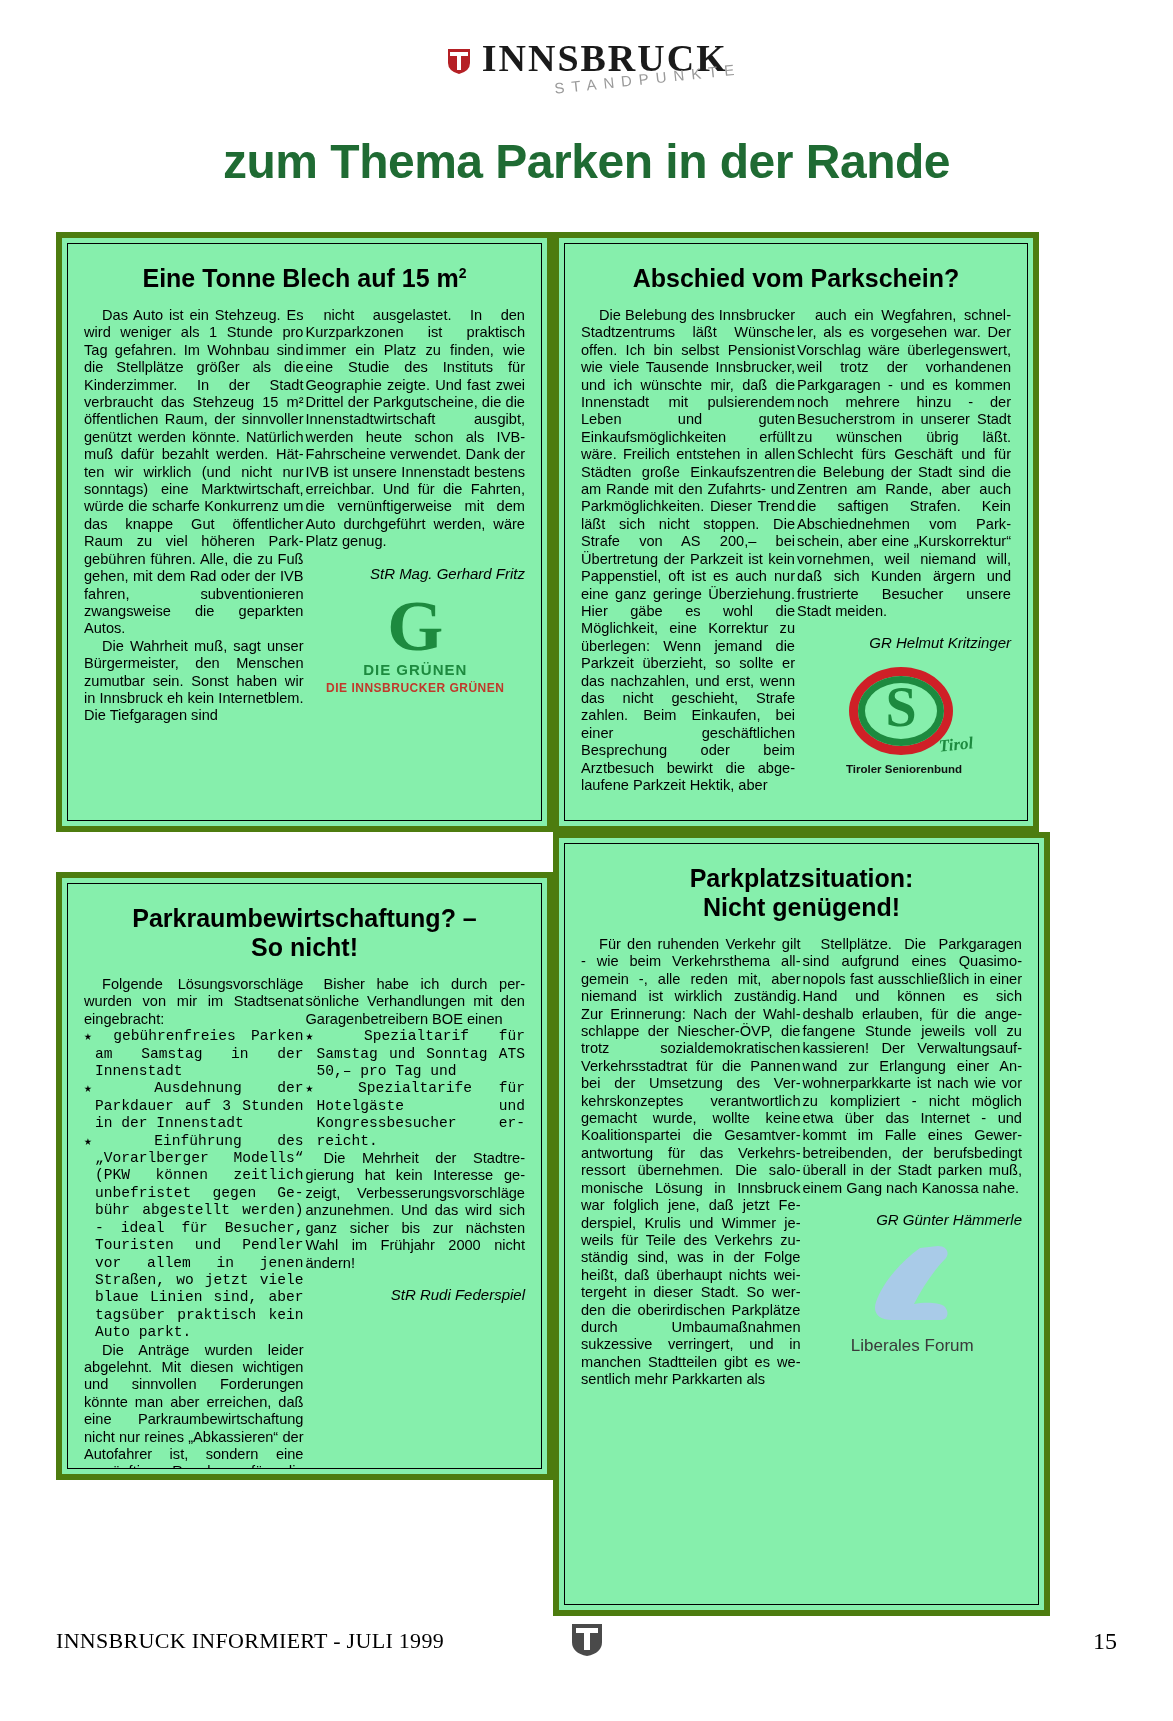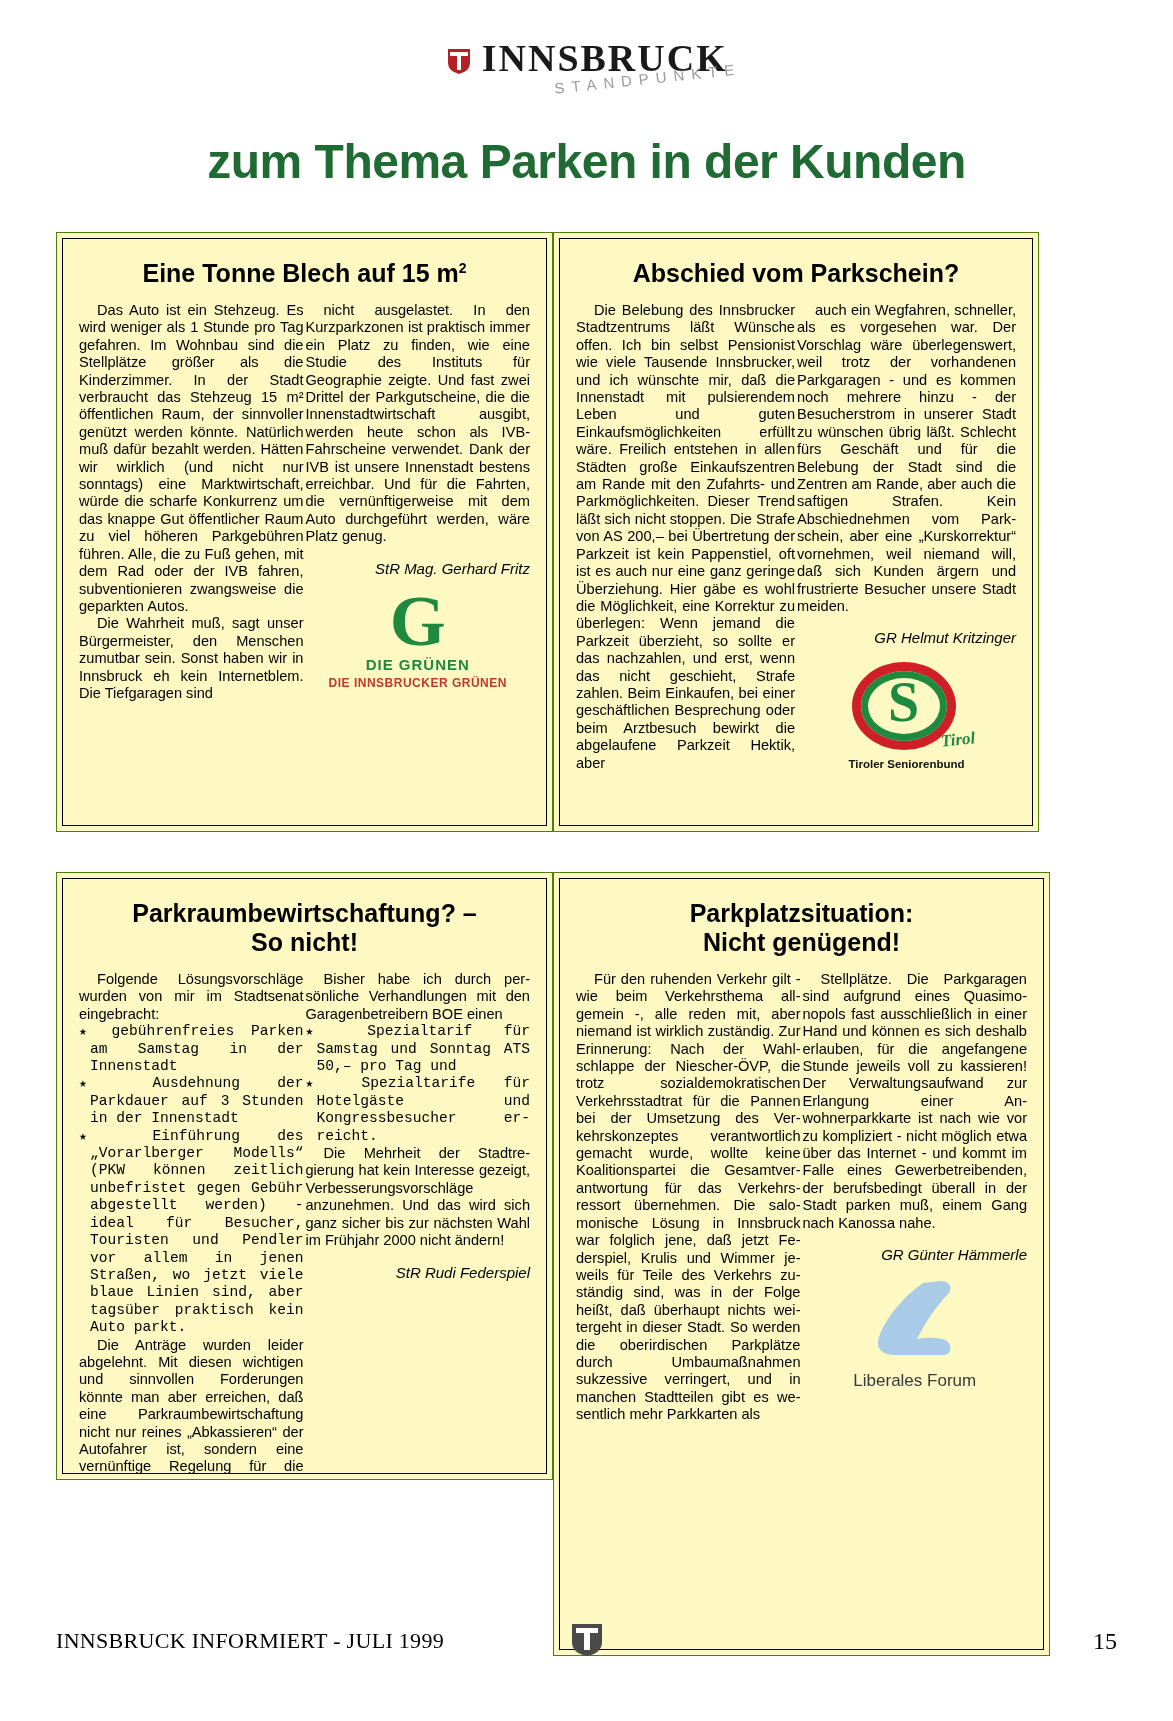--- a/index.html
+++ b/index.html
@@ -70,23 +70,23 @@
     font-family: "Liberation Sans", sans-serif;
     font-weight: bold;
     font-size: 48px;
     color: #1f6b33;
     letter-spacing: -0.5px;
   }
 
   
   .box {
     position: absolute;
-    border: 1px solid #4d7c0f;
+    border: 6px solid #4d7c0f;
     box-sizing: border-box;
-    background: #fef9c3;
+    background: #86efac;
   }
   .box-inner {
     position: absolute;
     left: 5px; top: 5px; right: 5px; bottom: 5px;
     border: 1px solid #000;
     box-sizing: border-box;
     padding: 14px 16px 10px 16px;
     overflow: hidden;
   }
   .box-title {
@@ -320,21 +320,21 @@
         <svg viewBox="0 0 28 28" width="28" height="28">
           <path d="M3 2 h22 v14 q0 8 -11 11 q-11 -3 -11 -11 z" fill="#b52025"></path>
           <path d="M5 5 h18 v4 h-7 v14 h-4 v-14 h-7 z" fill="#ffffff"></path>
         </svg>
       </span>
       <span class="masthead-title">INNSBRUCK</span>
       <span class="masthead-sub">STANDPUNKTE</span>
     </div>
   </div>
 
-  <div class="headline">zum Thema Parken in der Kunden</div>
+  <div class="headline">zum Thema Parken in der Rande</div>
 
   <div class="box" style="left:56px; top:232px; width:497px; height:600px;">
     <div class="box-inner">
       <div class="box-title">
         <span>Eine Tonne Blech auf 15 m</span><span class="sup">2</span>
       </div>
       <div class="cols">
         <div class="col">
           <p class="body">Das Auto ist ein Steh­zeug. Es wird weniger als 1 Stunde pro Tag gefah­ren. Im Wohnbau sind die Stellplätze größer als die Kinderzimmer. In der Stadt verbraucht das Stehzeug 15 m² öffentlichen Raum, der sinnvoller genützt wer­den könnte. Natürlich muß dafür bezahlt werden. Hät­ten wir wirklich (und nicht nur sonntags) eine Markt­wirtschaft, würde die scharfe Konkurrenz um das knappe Gut öffentlicher Raum zu viel höheren Park­gebühren führen. Alle, die zu Fuß gehen, mit dem Rad oder der IVB fahren, sub­ventionieren zwangsweise die geparkten Autos.</p>
           <p class="body">Die Wahrheit muß, sagt unser Bürgermeister, den Menschen zumutbar sein. Sonst haben wir in Inns­bruck eh kein Internet­blem. Die Tiefgaragen sind</p>
@@ -400,21 +400,21 @@
             <li><span class="star">★</span> <span>Spezialtarif für Samstag und Sonntag ATS 50,– pro Tag und</span></li>
             <li><span class="star">★</span> <span>Spezialtarife für Hotelgäste und Kongressbesucher er­reicht.</span></li>
           </ul>
           <p class="body">Die Mehrheit der Stadtre­gierung hat kein Interesse ge­zeigt, Verbesserungsvorschlä­ge anzunehmen. Und das wird sich ganz sicher bis zur näch­sten Wahl im Frühjahr 2000 nicht ändern!</p>
           <div class="signature">StR Rudi Federspiel</div>
         </div>
       </div>
     </div>
   </div>
 
-  <div class="box" style="left:553px; top:872px; width:497px; height:784px;">
+  <div class="box" style="left:553px; top:832px; width:497px; height:784px;">
     <div class="box-inner">
       <div class="box-title">
         <span>Parkplatzsituation:</span><br>
         <span>Nicht genügend!</span>
       </div>
       <div class="cols">
         <div class="col">
           <p class="body">Für den ruhenden Verkehr gilt - wie beim Verkehrsthema all­gemein -, alle reden mit, aber niemand ist wirklich zuständig. Zur Erinnerung: Nach der Wahl­schlappe der Niescher-ÖVP, die trotz sozialdemokratischen Verkehrsstadtrat für die Pannen bei der Umsetzung des Ver­kehrskonzeptes verantwortlich gemacht wurde, wollte keine Koalitionspartei die Gesamtver­antwortung für das Verkehrs­ressort übernehmen. Die salo­monische Lösung in Innsbruck war folglich jene, daß jetzt Fe­derspiel, Krulis und Wimmer je­weils für Teile des Verkehrs zu­ständig sind, was in der Folge heißt, daß überhaupt nichts wei­tergeht in dieser Stadt. So wer­den die oberirdischen Parkplät­ze durch Umbaumaßnahmen sukzessive verringert, und in manchen Stadtteilen gibt es we­sentlich mehr Parkkarten als</p>
         </div>
         <div class="col">

